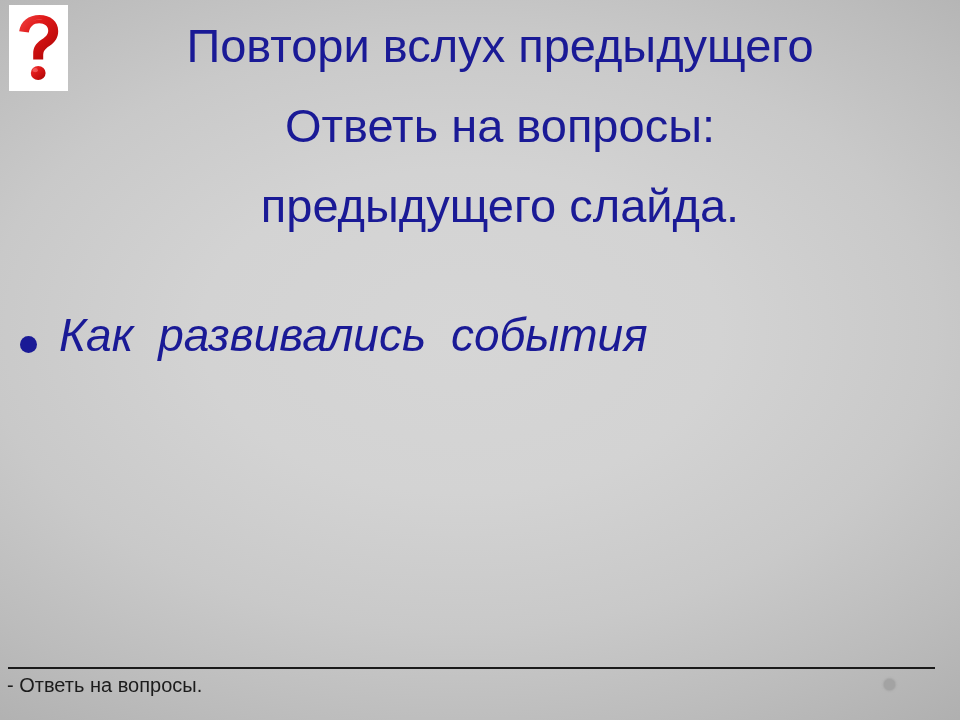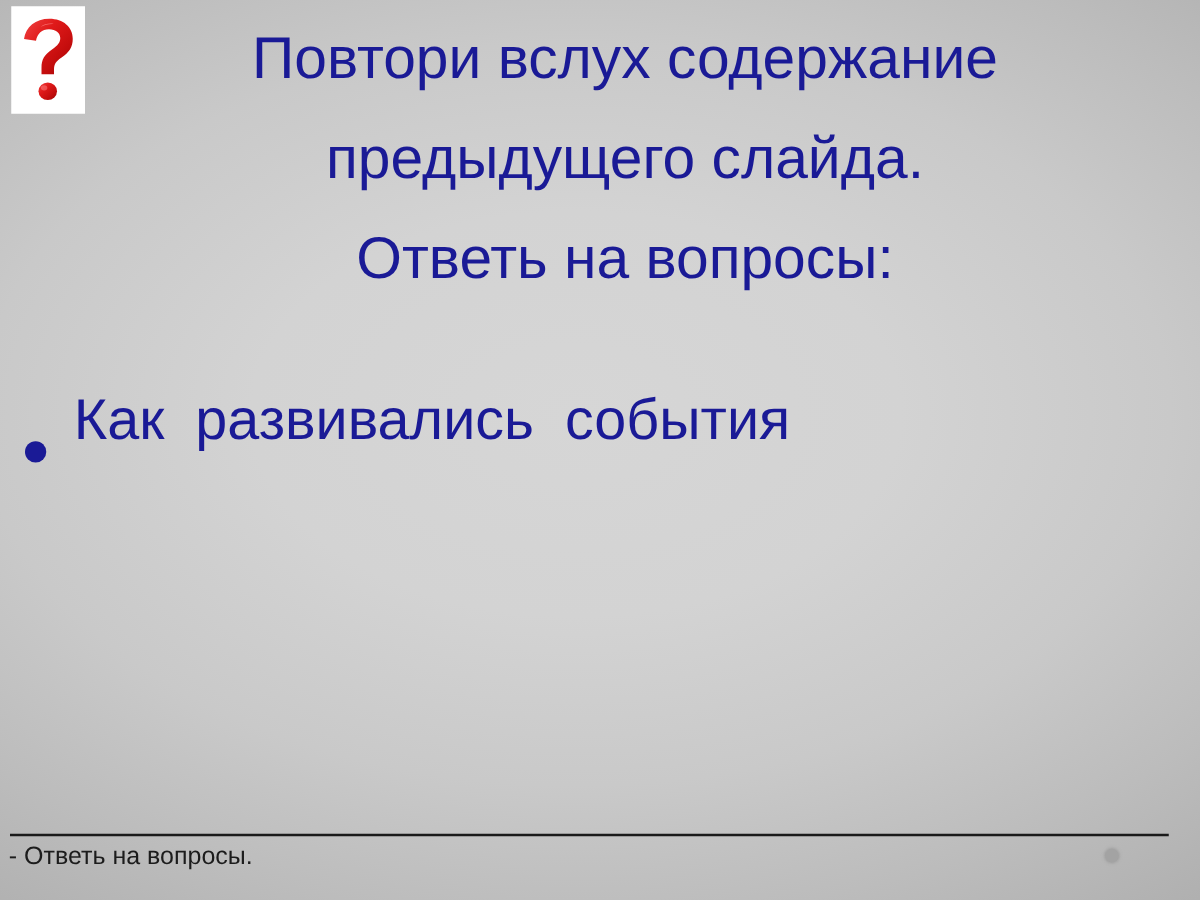--- a/index.html
+++ b/index.html
@@ -64,21 +64,22 @@
 
   
   #body-block {
     position: absolute;
     left: 8px;
     top: 300px;
     width: 880px;
   }
   #bullet-item {
     display: flex;
-    align-items: flex-end;
+    align-items: center;
+    font-style: italic;
   }
   #bullet-marker {
     flex: 0 0 auto;
     width: 17px;
     height: 17px;
     border-radius: 50%;
     background: #1a1a96;
     margin-top: 19px;
     margin-left: 12px;
     margin-right: 22px;
@@ -158,23 +159,23 @@
                C 39.4 28.8, 42.2 24.6, 42.2 17.9
                C 42.2 8.7, 34.6 2, 23.5 2 Z" fill="url(#qgrad)"></path>
       <ellipse cx="22.2" cy="60.0" rx="7.4" ry="7.0" fill="url(#qgrad)"></ellipse>
       <path d="M16.5 8.5 C 19.5 6.2, 23.5 5.4, 27.0 6.2
                C 23.0 6.0, 19.4 6.9, 16.5 8.5 Z" fill="#ff8a8a" opacity="0.75"></path>
       <ellipse cx="19.3" cy="57.2" rx="2.6" ry="2.1" fill="#ff7d7d" opacity="0.55"></ellipse>
     </svg>
   </div>
 
   <div id="title-block">
-    <div class="title-line">Повтори вслух содержание</div>
+    <div class="title-line">Повтори вслух предыдущего</div>
+    <div class="title-line">Ответь на вопросы:</div>
     <div class="title-line">предыдущего слайда.</div>
-    <div class="title-line">Ответь на вопросы:</div>
   </div>
 
   <div id="body-block">
     <div id="bullet-item">
       <span id="bullet-marker"></span>
       <span id="bullet-text">
         <span class="ln spread">Как  развивались  события</span>
       </span>
     </div>
   </div>

